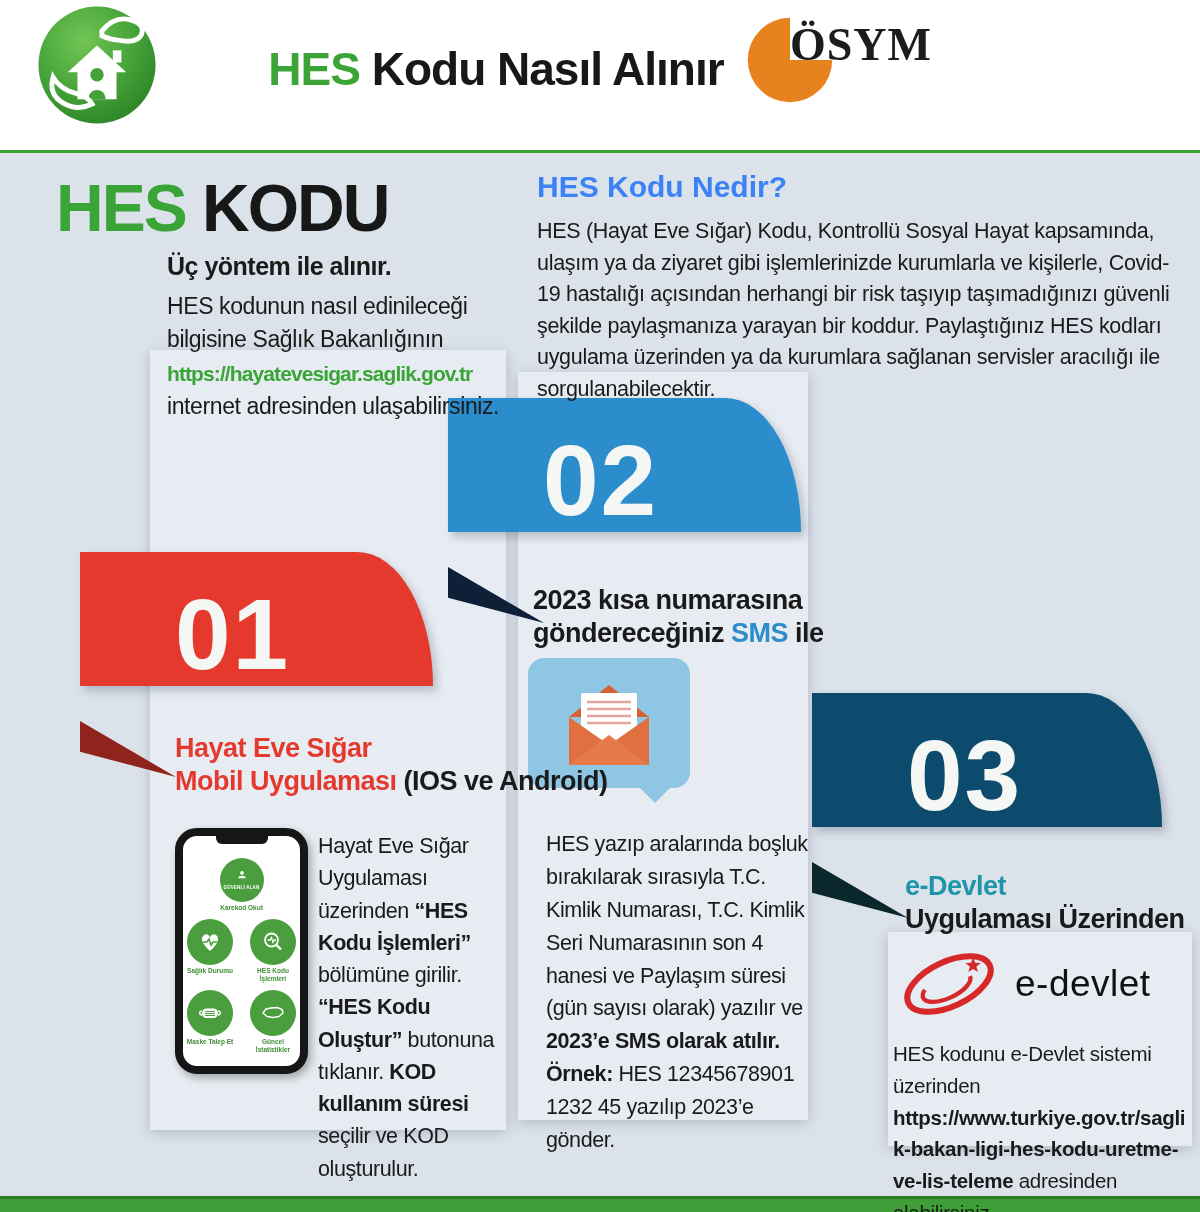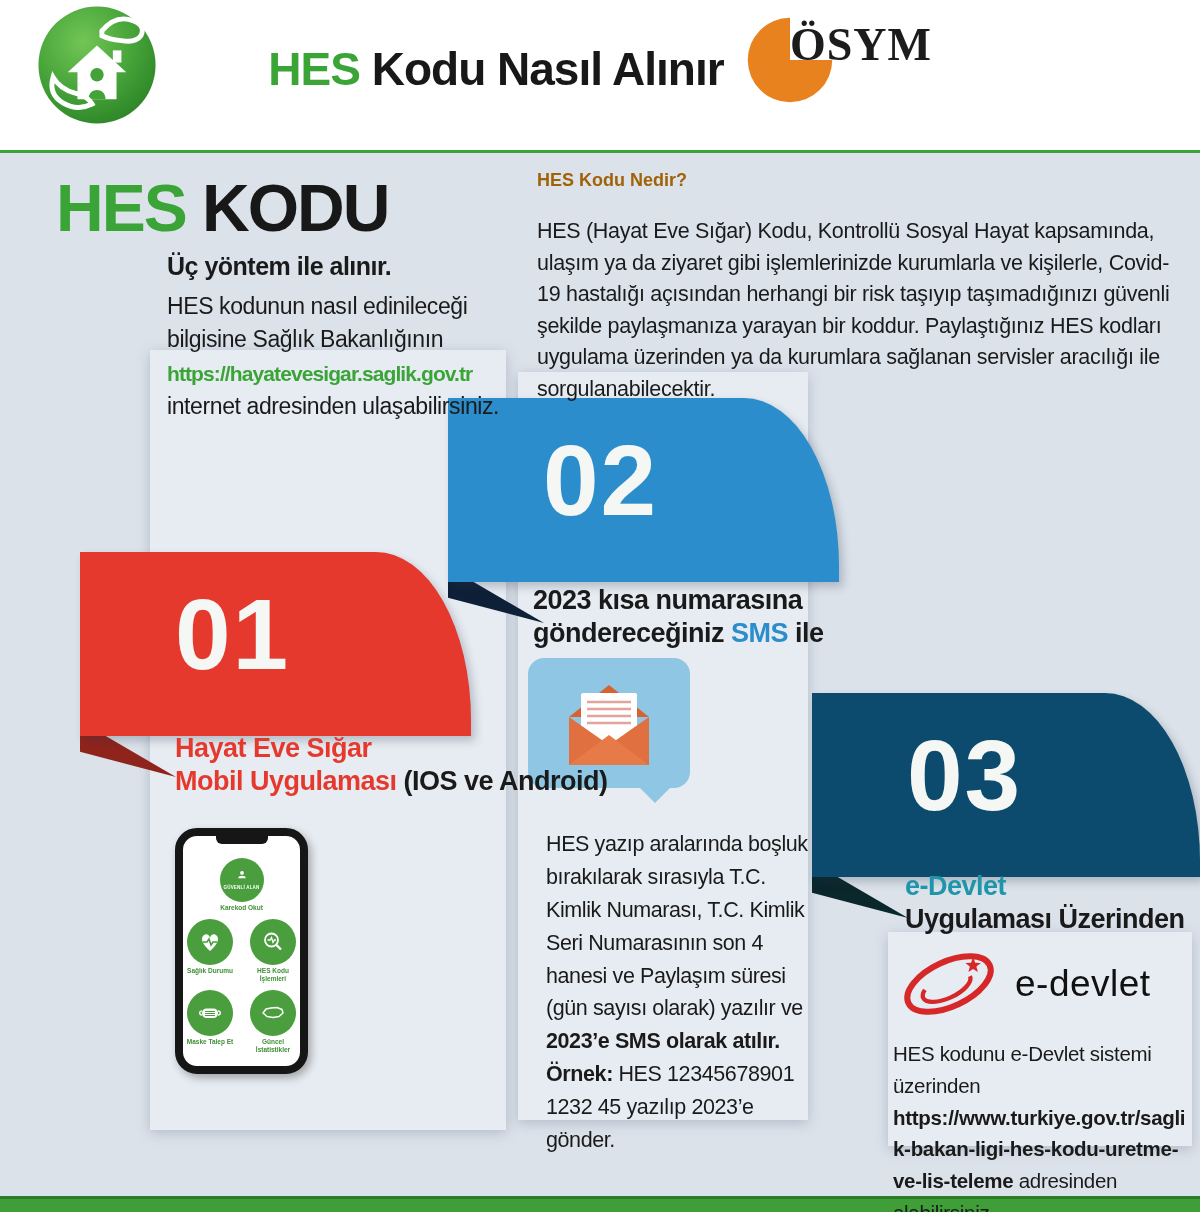--- a/index.html
+++ b/index.html
@@ -20,26 +20,26 @@
   .panel{position:absolute;background:#e7ecf2;box-shadow:0 3px 12px rgba(100,110,135,.33);}
   #panel-left{left:150px;top:350px;width:356px;height:780px;}
   #panel-mid{left:518px;top:372px;width:290px;height:748px;}
   #panel-right{left:888px;top:932px;width:304px;height:214px;}
   
   .hes-kodu-title{position:absolute;left:56px;top:170px;margin:0;font-size:66px;font-weight:800;
     letter-spacing:-2px;color:#181818;}
   .hes-kodu-subtitle{position:absolute;left:167px;top:252px;font-size:25px;font-weight:700;letter-spacing:-0.5px;}
   .hes-kodu-body{position:absolute;left:167px;top:290px;width:352px;margin:0;
     font-size:23px;line-height:1.45;letter-spacing:-0.4px;}
-  .nedir-heading{position:absolute;left:537px;top:170px;margin:0;font-size:18px;font-weight:700;color:#a16207;}
+  .nedir-heading{position:absolute;left:537px;top:170px;margin:0;font-size:30px;font-weight:700;color:#3b82f6;}
   .nedir-body{position:absolute;left:537px;top:216px;width:652px;margin:0;
     font-size:21.5px;line-height:1.47;letter-spacing:-0.3px;}
   
-  .banner{position:absolute;width:353px;height:184px;border-top-right-radius:95px 168px;
-    box-shadow:4px 5px 9px rgba(40,50,70,.25);padding-left:38px;}
+  .banner{position:absolute;width:353px;height:134px;border-top-right-radius:95px 168px;
+    box-shadow:4px 5px 9px rgba(40,50,70,.25);}
   #b1{left:80px;top:552px;background:#e6392e;}
   #b2{left:448px;top:398px;background:#2b8dcb;}
   #b3{left:812px;top:693px;width:350px;background:#0c4a6e;}
   .num{position:absolute;left:95px;top:10px;font-size:100px;font-weight:800;
     color:#f4f7f4;letter-spacing:2px;line-height:1.45;}
   .fold{position:absolute;width:96px;height:56px;clip-path:polygon(0 0,100% 100%,0 55%);}
   #f1{left:80px;top:721px;background:#8f241c;}
   #f2{left:448px;top:567px;background:#0e2038;}
   #f3{left:812px;top:862px;background:#0a272c;}
   .step-label{position:absolute;font-size:27px;font-weight:700;line-height:1.24;letter-spacing:-0.5px;}
@@ -191,20 +191,21 @@
           <div class="app-circle">
             <svg viewBox="0 0 24 24" width="24" height="24">
               <polygon points="2,12 5,8 10,7 16,6.5 21,8.5 22,12 18,15.5 12,16.5 6,15.5" fill="none" stroke="#fff" stroke-width="1.5" stroke-linejoin="round"></polygon>
             </svg>
           </div>
           <div class="app-label">Güncel İstatistikler</div>
         </div>
       </div>
     </div>
   </div>
+  <p class="step1-body z3"><span>Hayat Eve Sığar Uygulaması üzerinden </span><span class="b">“HES Kodu İşlemleri”</span><span> bölümüne girilir. </span><span class="b">“HES Kodu Oluştur”</span><span> butonuna tıklanır. </span><span class="b">KOD kullanım süresi</span><span> seçilir ve KOD oluşturulur.</span></p>
 
   <div class="banner z2" id="b2">
     <span class="num">02</span>
   </div>
   <div class="fold" id="f2"></div>
   <div class="step-label z3" id="lab2"><span class="b">2023 kısa numarasına</span><br><span class="b">göndereceğiniz </span><span class="b blue">SMS</span><span class="b"> ile</span></div>
 
   <div class="bubble-tail z2"></div>
   <div class="bubble z2">
     <svg viewBox="0 0 104 92" width="104" height="92">

